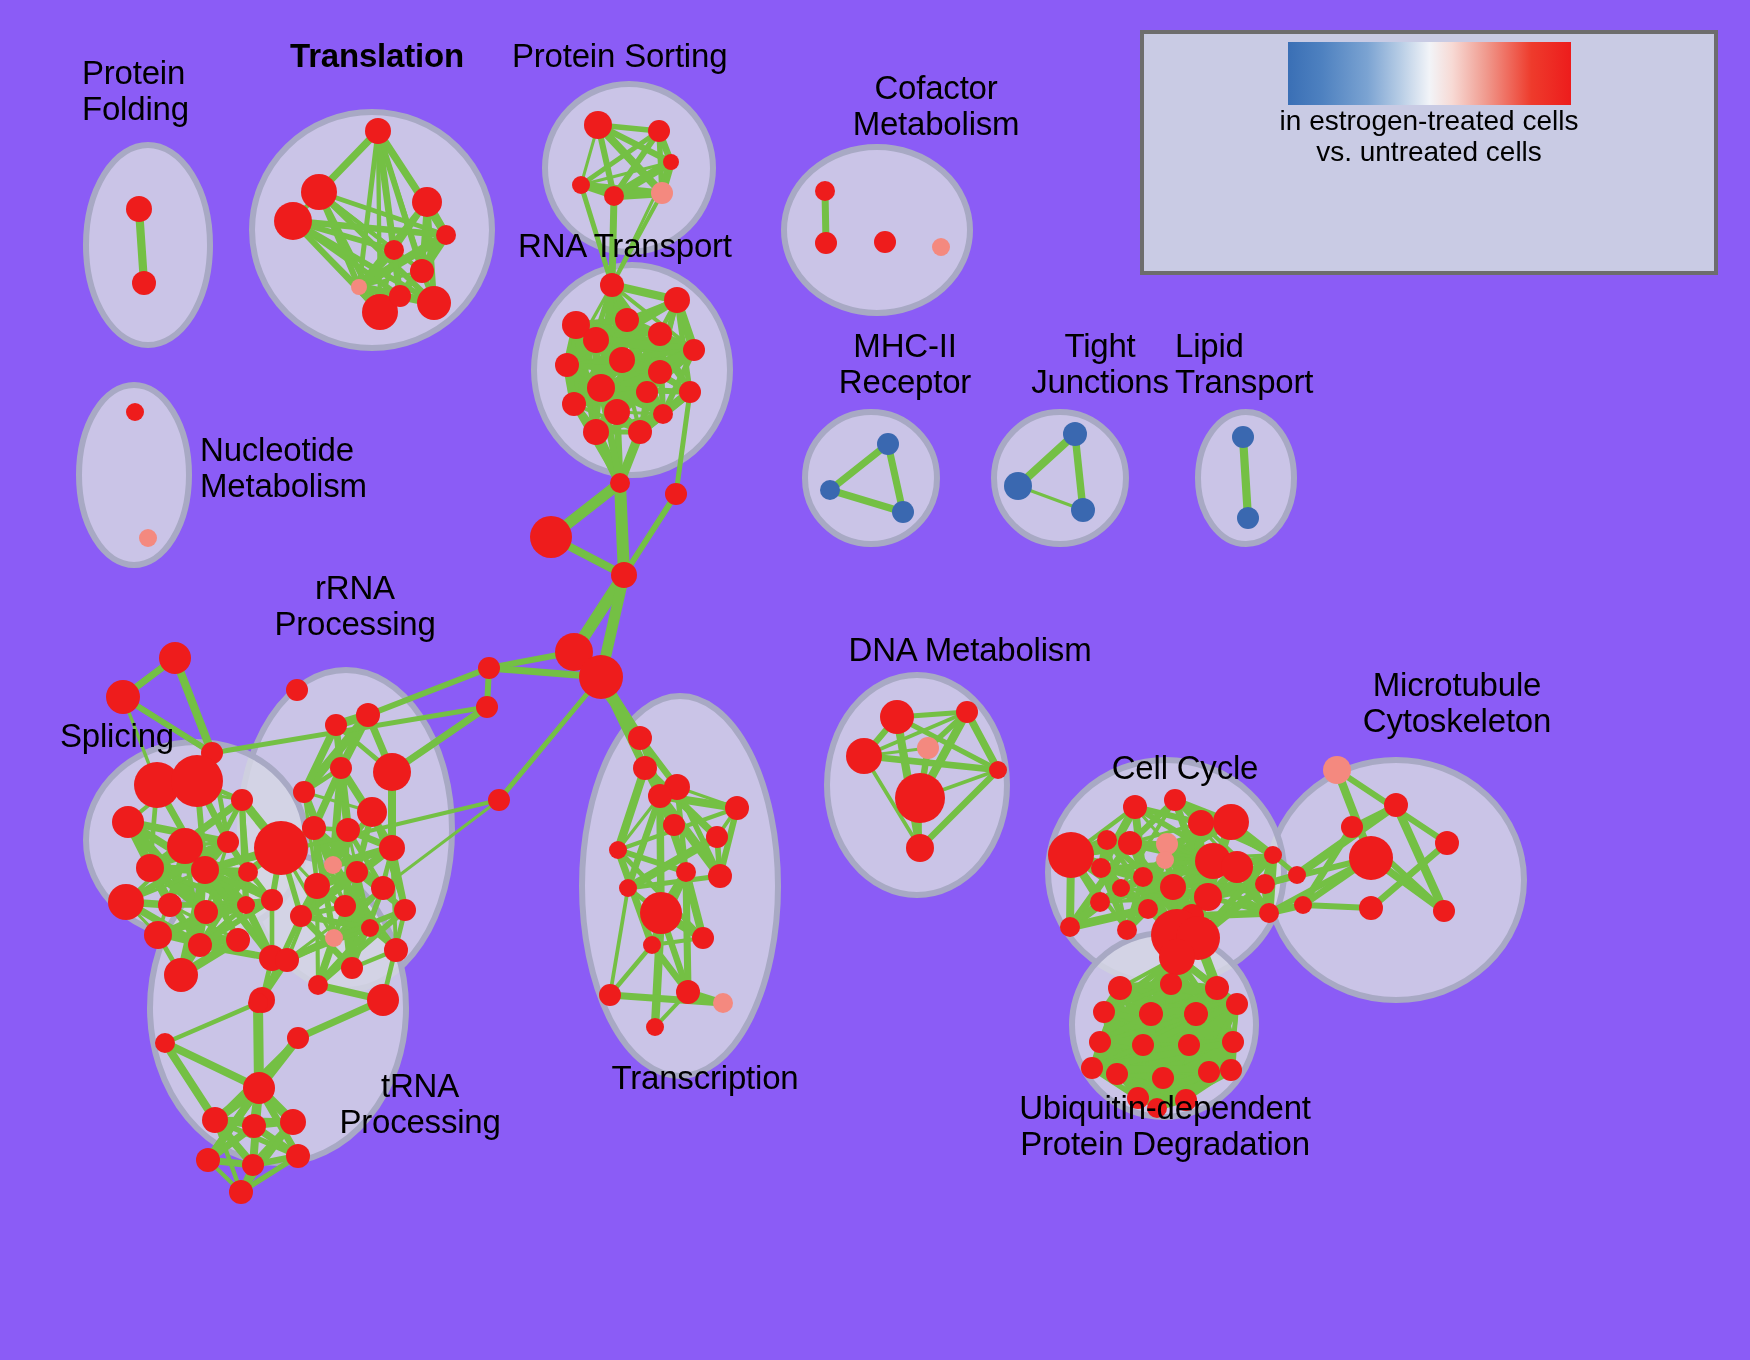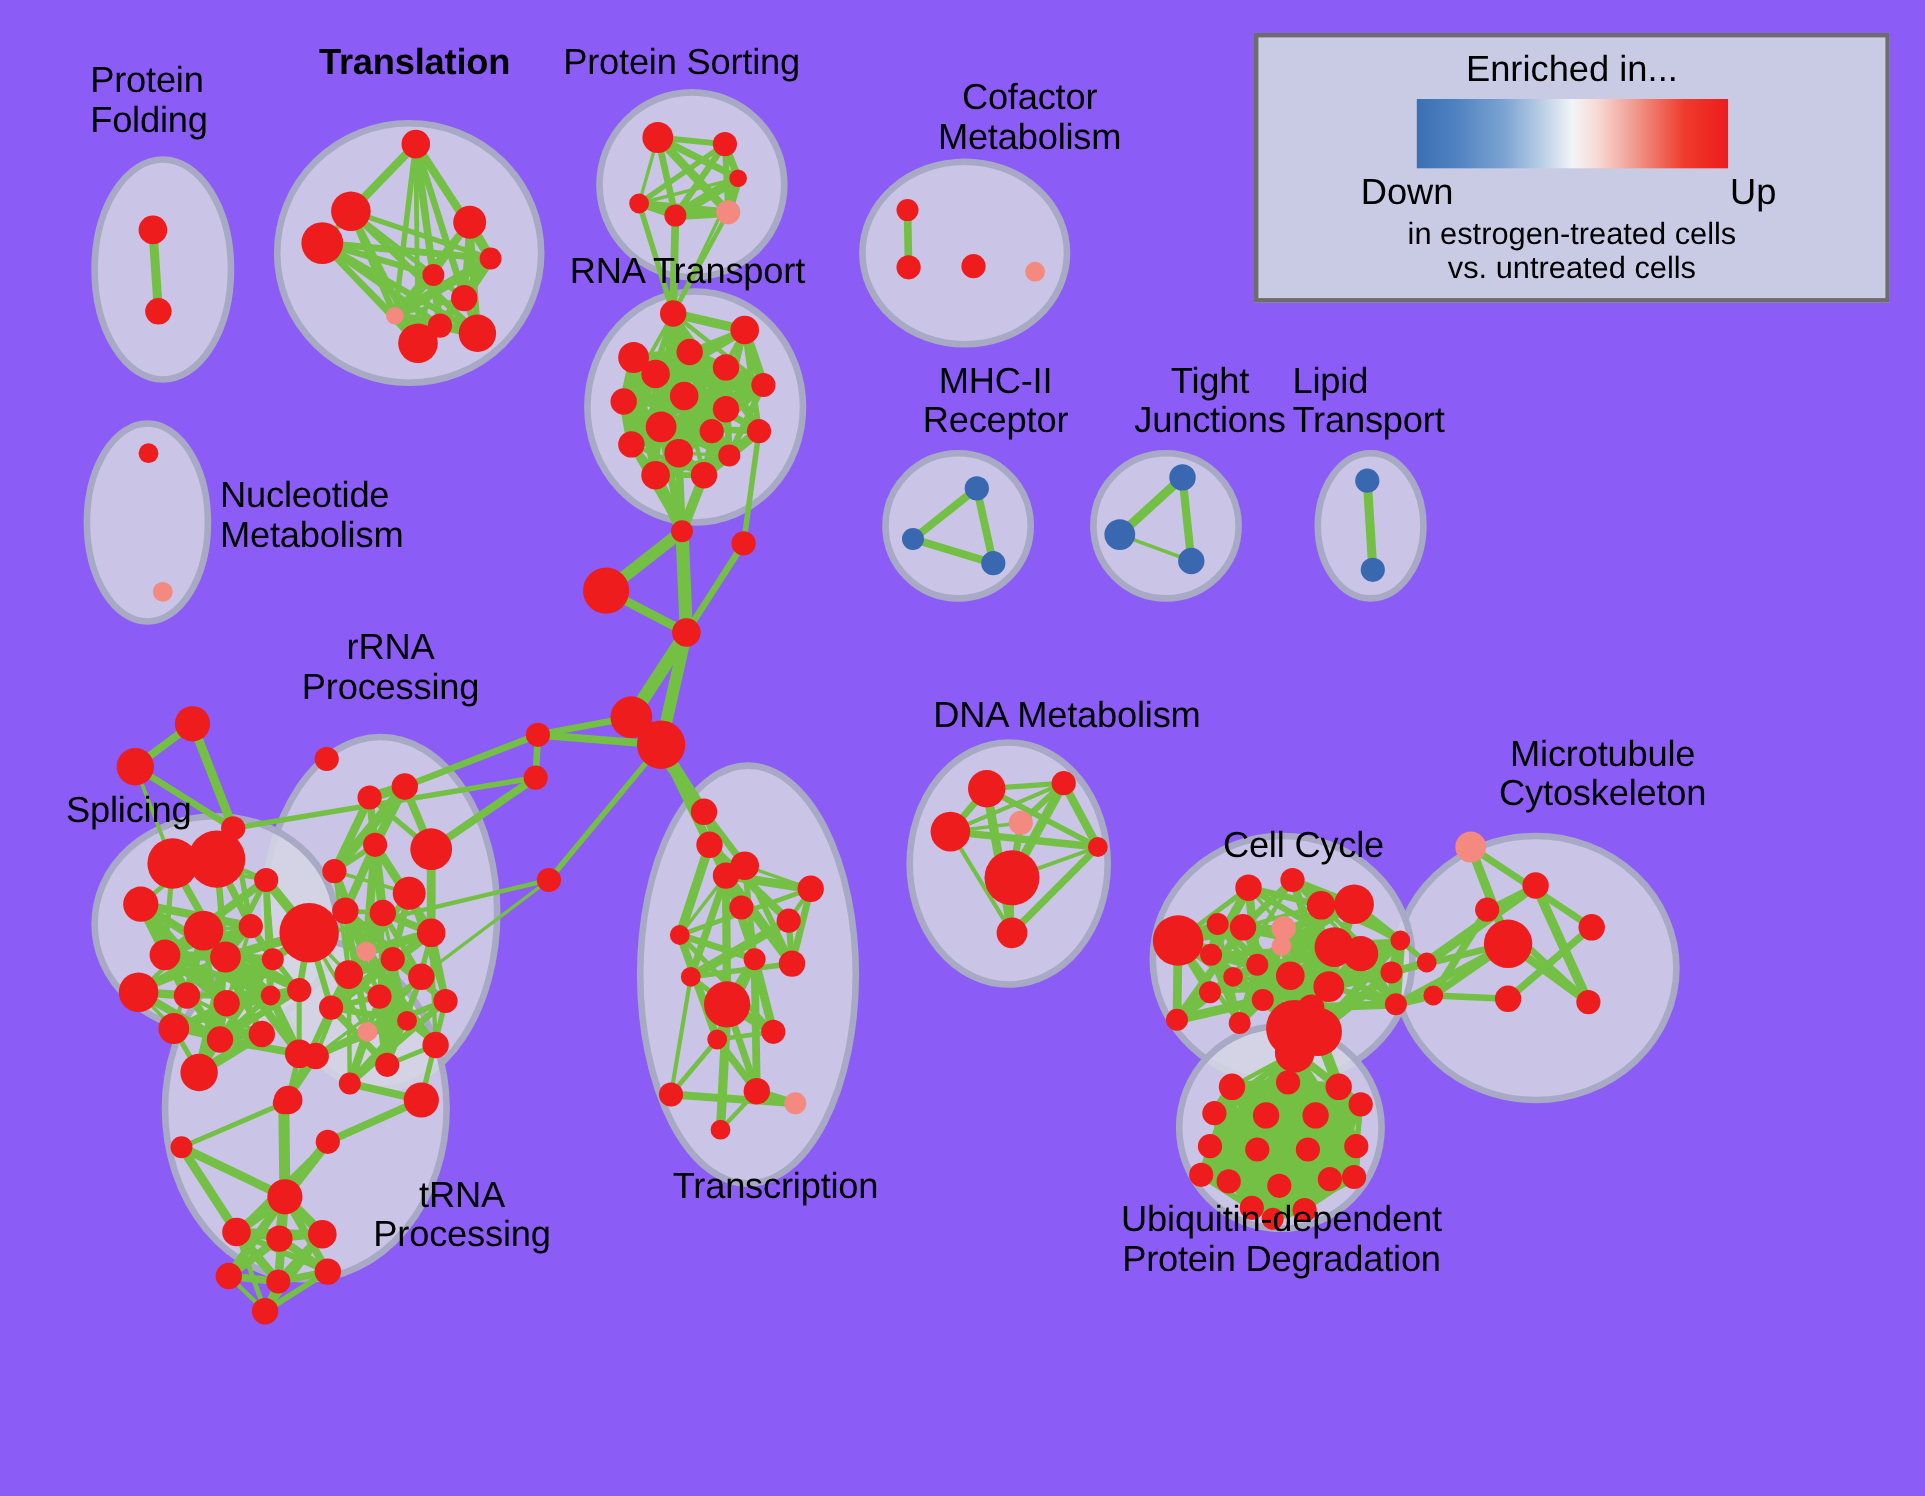--- a/index.html
+++ b/index.html
@@ -1069,23 +1069,18 @@
 Cytoskeleton</div>
       <div class="cluster-label" style="left: 1060px; top: 750px; width: 250px; text-align: center;">Cell Cycle</div>
       <div class="cluster-label" style="left: 280px; top: 1068px; width: 280px; text-align: center;">tRNA
 Processing</div>
       <div class="cluster-label" style="left: 555px; top: 1060px; width: 300px; text-align: center;">Transcription</div>
       <div class="cluster-label" style="left: 965px; top: 1090px; width: 400px; text-align: center;">Ubiquitin-dependent
 Protein Degradation</div>
     </div>
 
   <div id="legend">
-    <div id="legend-title">Enriched in...</div>
     <div id="legend-bar"></div>
-    <div id="legend-updown">
-      <span id="legend-down">Down</span>
-      <span id="legend-up">Up</span>
-    </div>
     <div class="legend-sub">in estrogen-treated cells</div>
     <div class="legend-sub">vs. untreated cells</div>
   </div>
 
 </div>
 
 </body></html>

